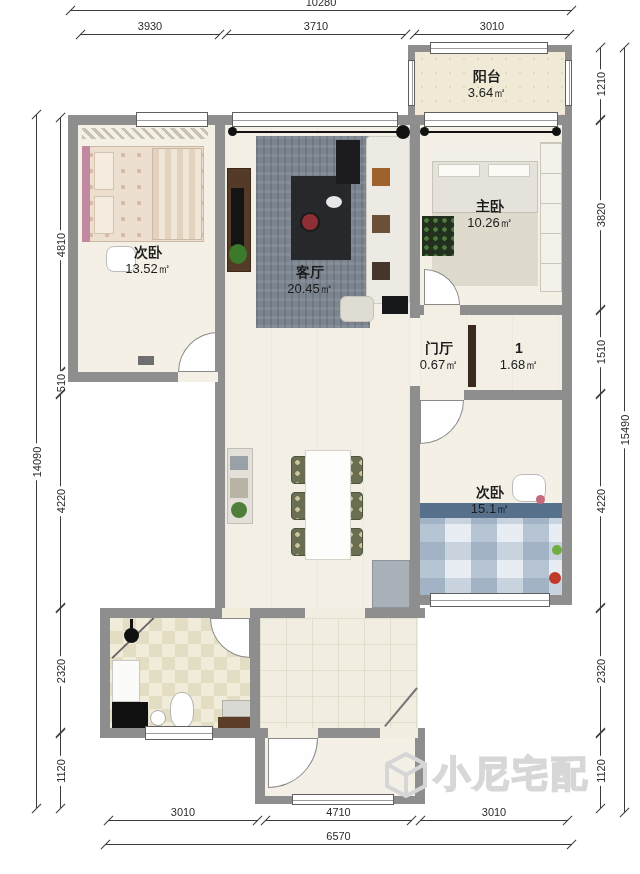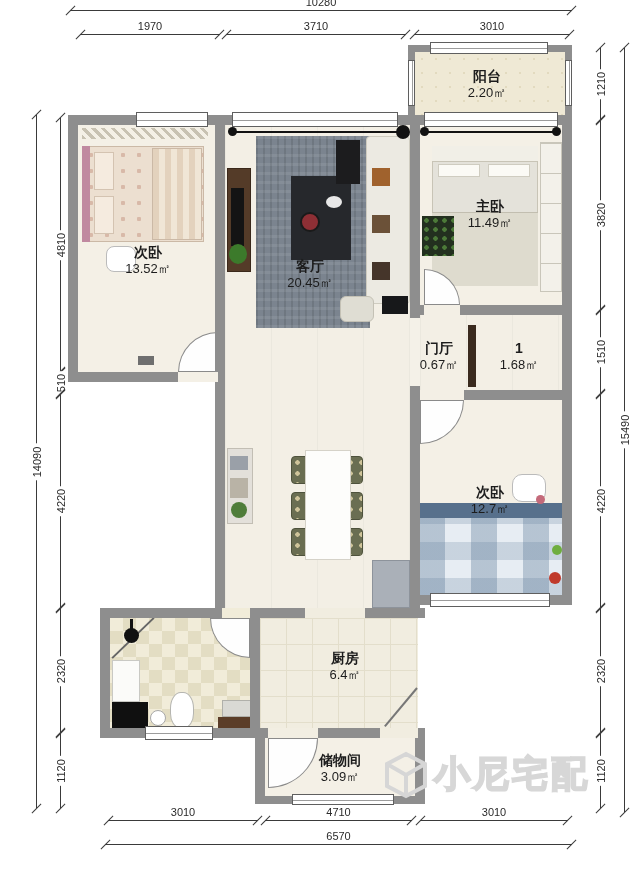--- a/index.html
+++ b/index.html
@@ -49,21 +49,21 @@
 </style>
 </head>
 <body>
 
 <div id="canvas">
 
   <div class="dh" style="left:70px;top:10px;width:502px;">
       <span>10280</span>
     </div>
   <div class="dh" style="left:80px;top:34px;width:140px;">
-      <span>1970</span>
+      <span>3930</span>
     </div>
   <div class="dh" style="left:226px;top:34px;width:180px;text-align:right;">
       <span>3710</span>
     </div>
   <div class="dh" style="left:414px;top:34px;width:156px;">
       <span>3010</span>
     </div>
 
   <div class="dh" style="left:108px;top:820px;width:150px;">
       <span>3010</span>
@@ -243,53 +243,45 @@
   <div class="fur" style="left:130px;top:619px;width:3px;height:10px;background:#111;"></div>
   <div class="fur" style="left:112px;top:660px;width:28px;height:42px;background:#fbfbf9;border:1px solid #c9c9c4;"></div>
   <div class="fur" style="left:112px;top:702px;width:36px;height:26px;background:#101010;"></div>
   <div class="fur" style="left:150px;top:710px;width:16px;height:16px;background:#ffffff;border:1px solid #a8a8a8;border-radius:50%;"></div>
   <div class="fur" style="left:170px;top:692px;width:24px;height:36px;background:#ffffff;border:1px solid #b5b5b0;border-radius:45% 45% 40% 40%;"></div>
   <div class="fur" style="left:222px;top:700px;width:34px;height:17px;background:#d9d9d4;border:1px solid #b0b0aa;"></div>
   <div class="fur" style="left:218px;top:717px;width:40px;height:13px;background:#5b3d28;"></div>
 
   <div class="rlabel" style="left:447px;top:68px;width:80px;">
     <span class="nm">阳台</span>
-    <span class="ar">2.20㎡</span>
+    <span class="ar">3.64㎡</span>
   </div>
   <div class="rlabel" style="left:450px;top:198px;width:80px;">
     <span class="nm">主卧</span>
-    <span class="ar">11.49㎡</span>
+    <span class="ar">10.26㎡</span>
   </div>
   <div class="rlabel" style="left:108px;top:244px;width:80px;">
     <span class="nm">次卧</span>
     <span class="ar">13.52㎡</span>
   </div>
-  <div class="rlabel" style="left:268px;top:258px;width:84px;">
+  <div class="rlabel" style="left:268px;top:264px;width:84px;">
     <span class="nm">客厅</span>
     <span class="ar">20.45㎡</span>
   </div>
   <div class="rlabel" style="left:408px;top:340px;width:62px;">
     <span class="nm">门厅</span>
     <span class="ar">0.67㎡</span>
   </div>
   <div class="rlabel" style="left:488px;top:340px;width:62px;">
     <span class="nm">1</span>
     <span class="ar">1.68㎡</span>
   </div>
   <div class="rlabel" style="left:450px;top:484px;width:80px;">
     <span class="nm">次卧</span>
-    <span class="ar">12.7㎡</span>
-  </div>
-  <div class="rlabel" style="left:305px;top:650px;width:80px;">
-    <span class="nm">厨房</span>
-    <span class="ar">6.4㎡</span>
-  </div>
-  <div class="rlabel" style="left:300px;top:752px;width:80px;">
-    <span class="nm">储物间</span>
-    <span class="ar">3.09㎡</span>
+    <span class="ar">15.1㎡</span>
   </div>
 
   <div class="wm" style="left:384px;top:750px;">
     <svg width="44" height="48" viewBox="0 0 44 48">
       <path d="M22 3 L41 13 L41 35 L22 45 L3 35 L3 13 Z M3 13 L22 24 L41 13 M22 24 L22 45" fill="none" stroke="#d6d6d6" stroke-width="4"></path>
     </svg>
     <span>小尼宅配</span>
   </div>
 
 </div>

